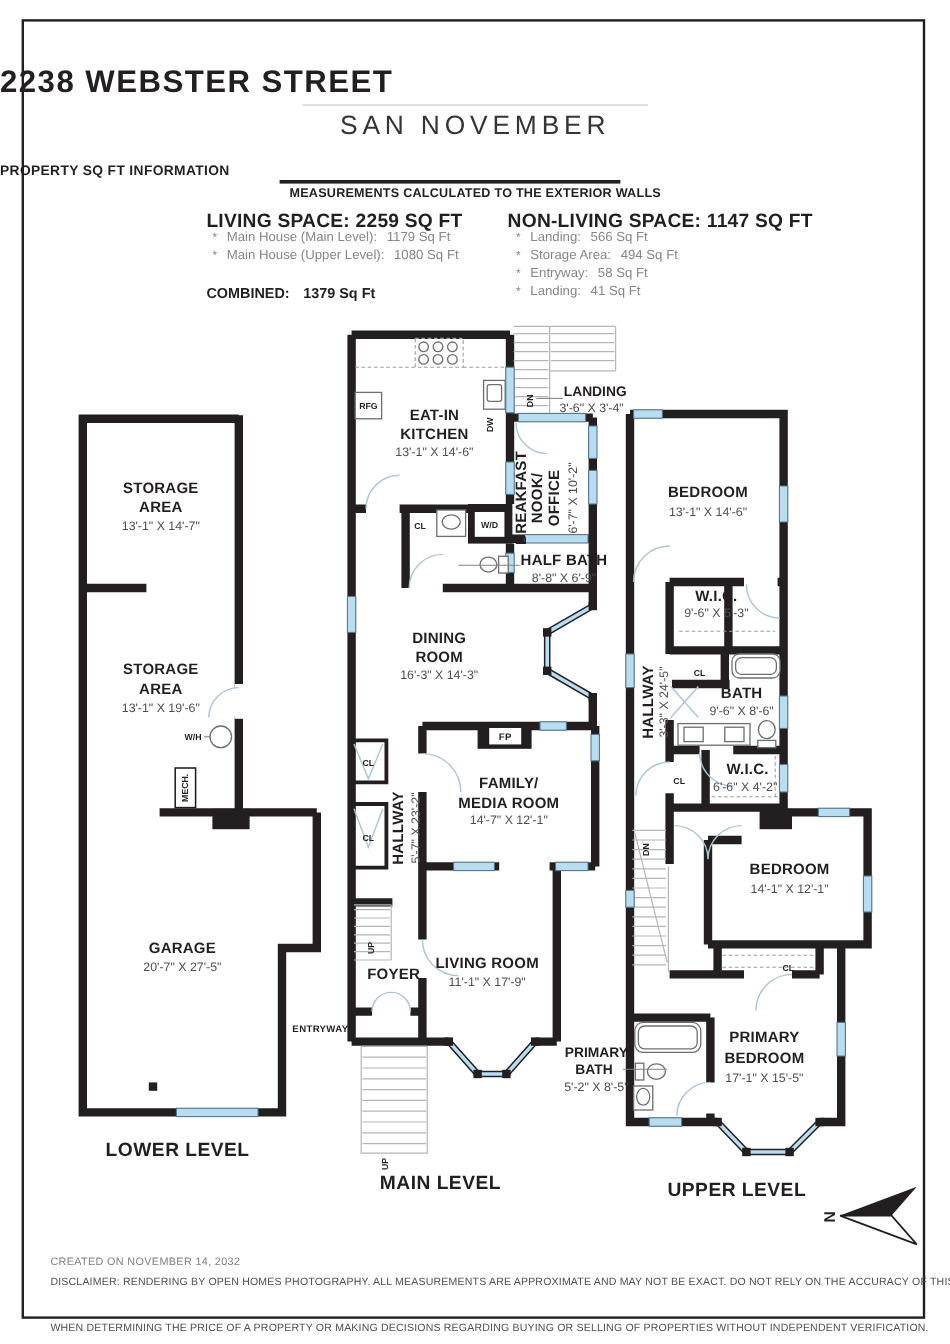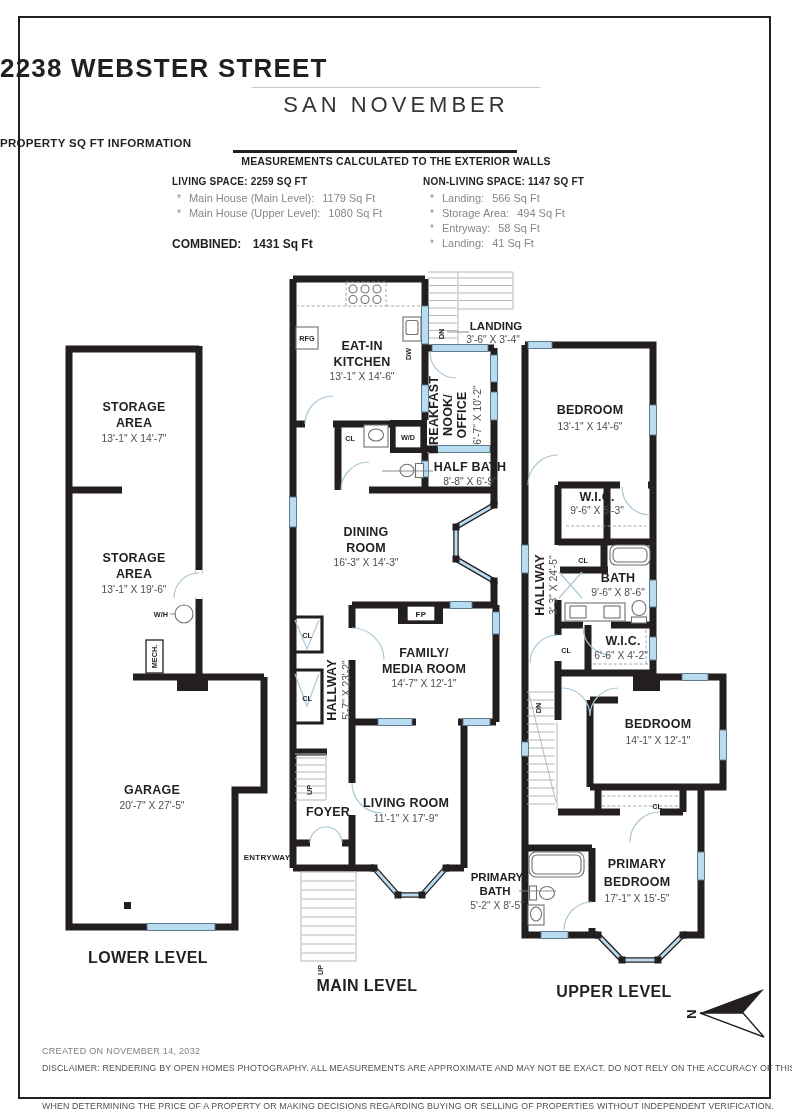--- a/index.html
+++ b/index.html
@@ -7,21 +7,21 @@
         font-family:"Liberation Sans",sans-serif;color:#231f20;}
   .frame{position:absolute;left:18px;top:16px;width:753px;height:1083px;
          border:2px solid #231f20;box-sizing:border-box;}
   .abs{position:absolute;white-space:nowrap;}
   .title{left:0;top:53px;width:100%;font-size:26px;font-weight:bold;letter-spacing:1.2px;}
   .title-rule{left:252px;top:87px;width:288px;height:1px;background:#c9c9c9;}
   .city{left:0;top:92px;width:100%;text-align:center;font-size:22px;font-weight:400;letter-spacing:4px;color:#353537;}
   .sec-title{left:0;top:137px;width:100%;text-align:left;font-size:11.5px;font-weight:bold;letter-spacing:.3px;}
   .sec-rule{left:233px;top:150px;width:284px;height:2.5px;background:#231f20;}
   .sec-sub{left:0;top:155px;width:100%;text-align:center;font-size:10.5px;font-weight:bold;letter-spacing:.2px;}
-  .colhead{font-size:10px;font-weight:bold;letter-spacing:.2px;}
+  .colhead{font-size:16px;font-weight:bold;letter-spacing:.2px;}
   .item{font-size:11px;color:#85878a;display:flex;align-items:baseline;}
   .item .b{font-size:10px;margin-right:8px;}
   .item .v{margin-left:8px;}
   .combined{font-size:12px;font-weight:bold;}
   .combined .v{margin-left:8px;}
   .foot-created{left:42px;top:1046px;font-size:9px;color:#7e8083;letter-spacing:.3px;}
   .foot-disc{font-size:8.8px;color:#4e5052;letter-spacing:.15px;}
   svg{position:absolute;left:0;top:0;}
   svg text{text-anchor:middle;}
   .t-room{font:700 12.5px "Liberation Sans",sans-serif;fill:#231f20;letter-spacing:.2px;}
@@ -63,21 +63,21 @@
     <span>Main House (Main Level):</span>
     <span class="v">1179 Sq Ft</span>
   </div>
   <div class="abs item" style="left:177px;top:207px;">
     <span class="b">*</span>
     <span>Main House (Upper Level):</span>
     <span class="v">1080 Sq Ft</span>
   </div>
   <div class="abs combined" style="left:172px;top:237px;">
     <span>COMBINED:</span>
-    <span class="v">1431  Sq Ft</span>
+    <span class="v">1379  Sq Ft</span>
   </div>
 
   <div class="abs colhead" style="left:423px;top:176px;">NON-LIVING SPACE: 1147 SQ FT</div>
   <div class="abs item" style="left:430px;top:192px;">
     <span class="b">*</span>
     <span>Landing:</span>
     <span class="v">566 Sq Ft</span>
   </div>
   <div class="abs item" style="left:430px;top:207px;">
     <span class="b">*</span>

